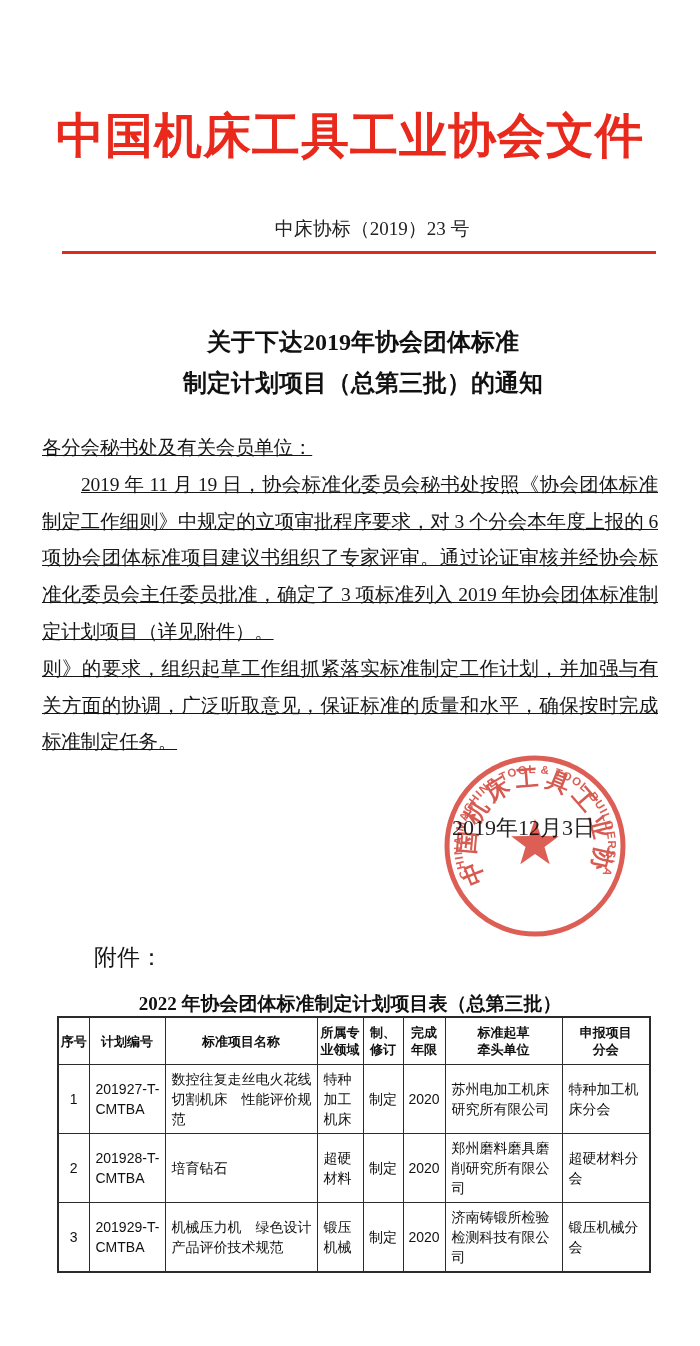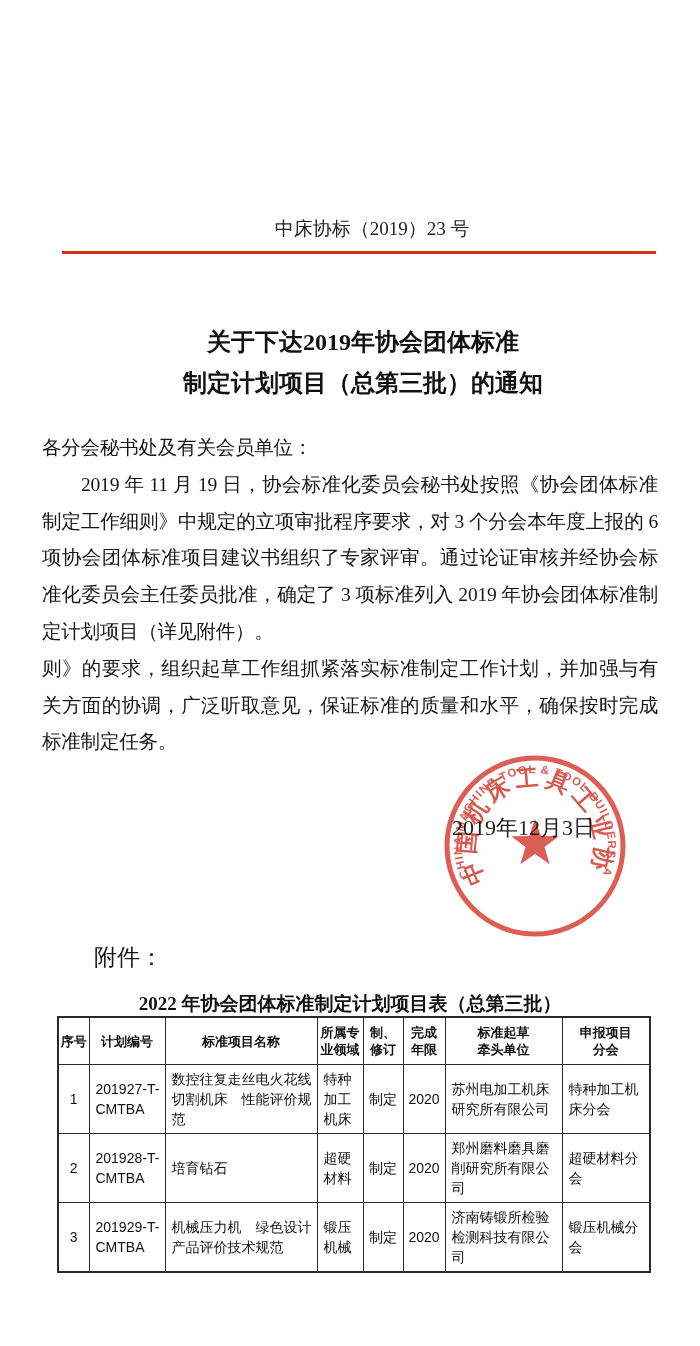--- a/index.html
+++ b/index.html
@@ -52,21 +52,21 @@
   }
   .body-text {
     position: absolute;
     top: 430px; left: 42px;
     width: 616px;
     font-size: 19.5px;
     line-height: 36.8px;
     letter-spacing: -0.2px;
     color: #161616;
   }
-  .line { text-align: left; }
+  .line { text-align: left; text-decoration: underline; }
   .line.justify { text-align: justify; text-align-last: justify; }
   .line.indent { text-indent: 2em; }
   .date-line {
     position: absolute;
     left: 452px; top: 813px;
     font-size: 22px;
     color: #222;
     z-index: 1;
     white-space: nowrap;
   }
@@ -121,20 +121,21 @@
     padding: 4px 4px;
   }
   td.c-center { text-align: center; }
   td.c-left { text-align: left; padding-left: 6px; }
 </style>
 </head>
 <body>
 
 <div class="page">
 
+  <div class="org-title">中国机床工具工业协会文件</div>
 
   <div class="doc-number">中床协标（2019）23 号</div>
 
   <div class="red-line"></div>
 
   <div class="notice-title">关于下达2019年协会团体标准
 制定计划项目（总第三批）的通知</div>
 
   <div class="body-text">
     <div class="line">各分会秘书处及有关会员单位：</div>

